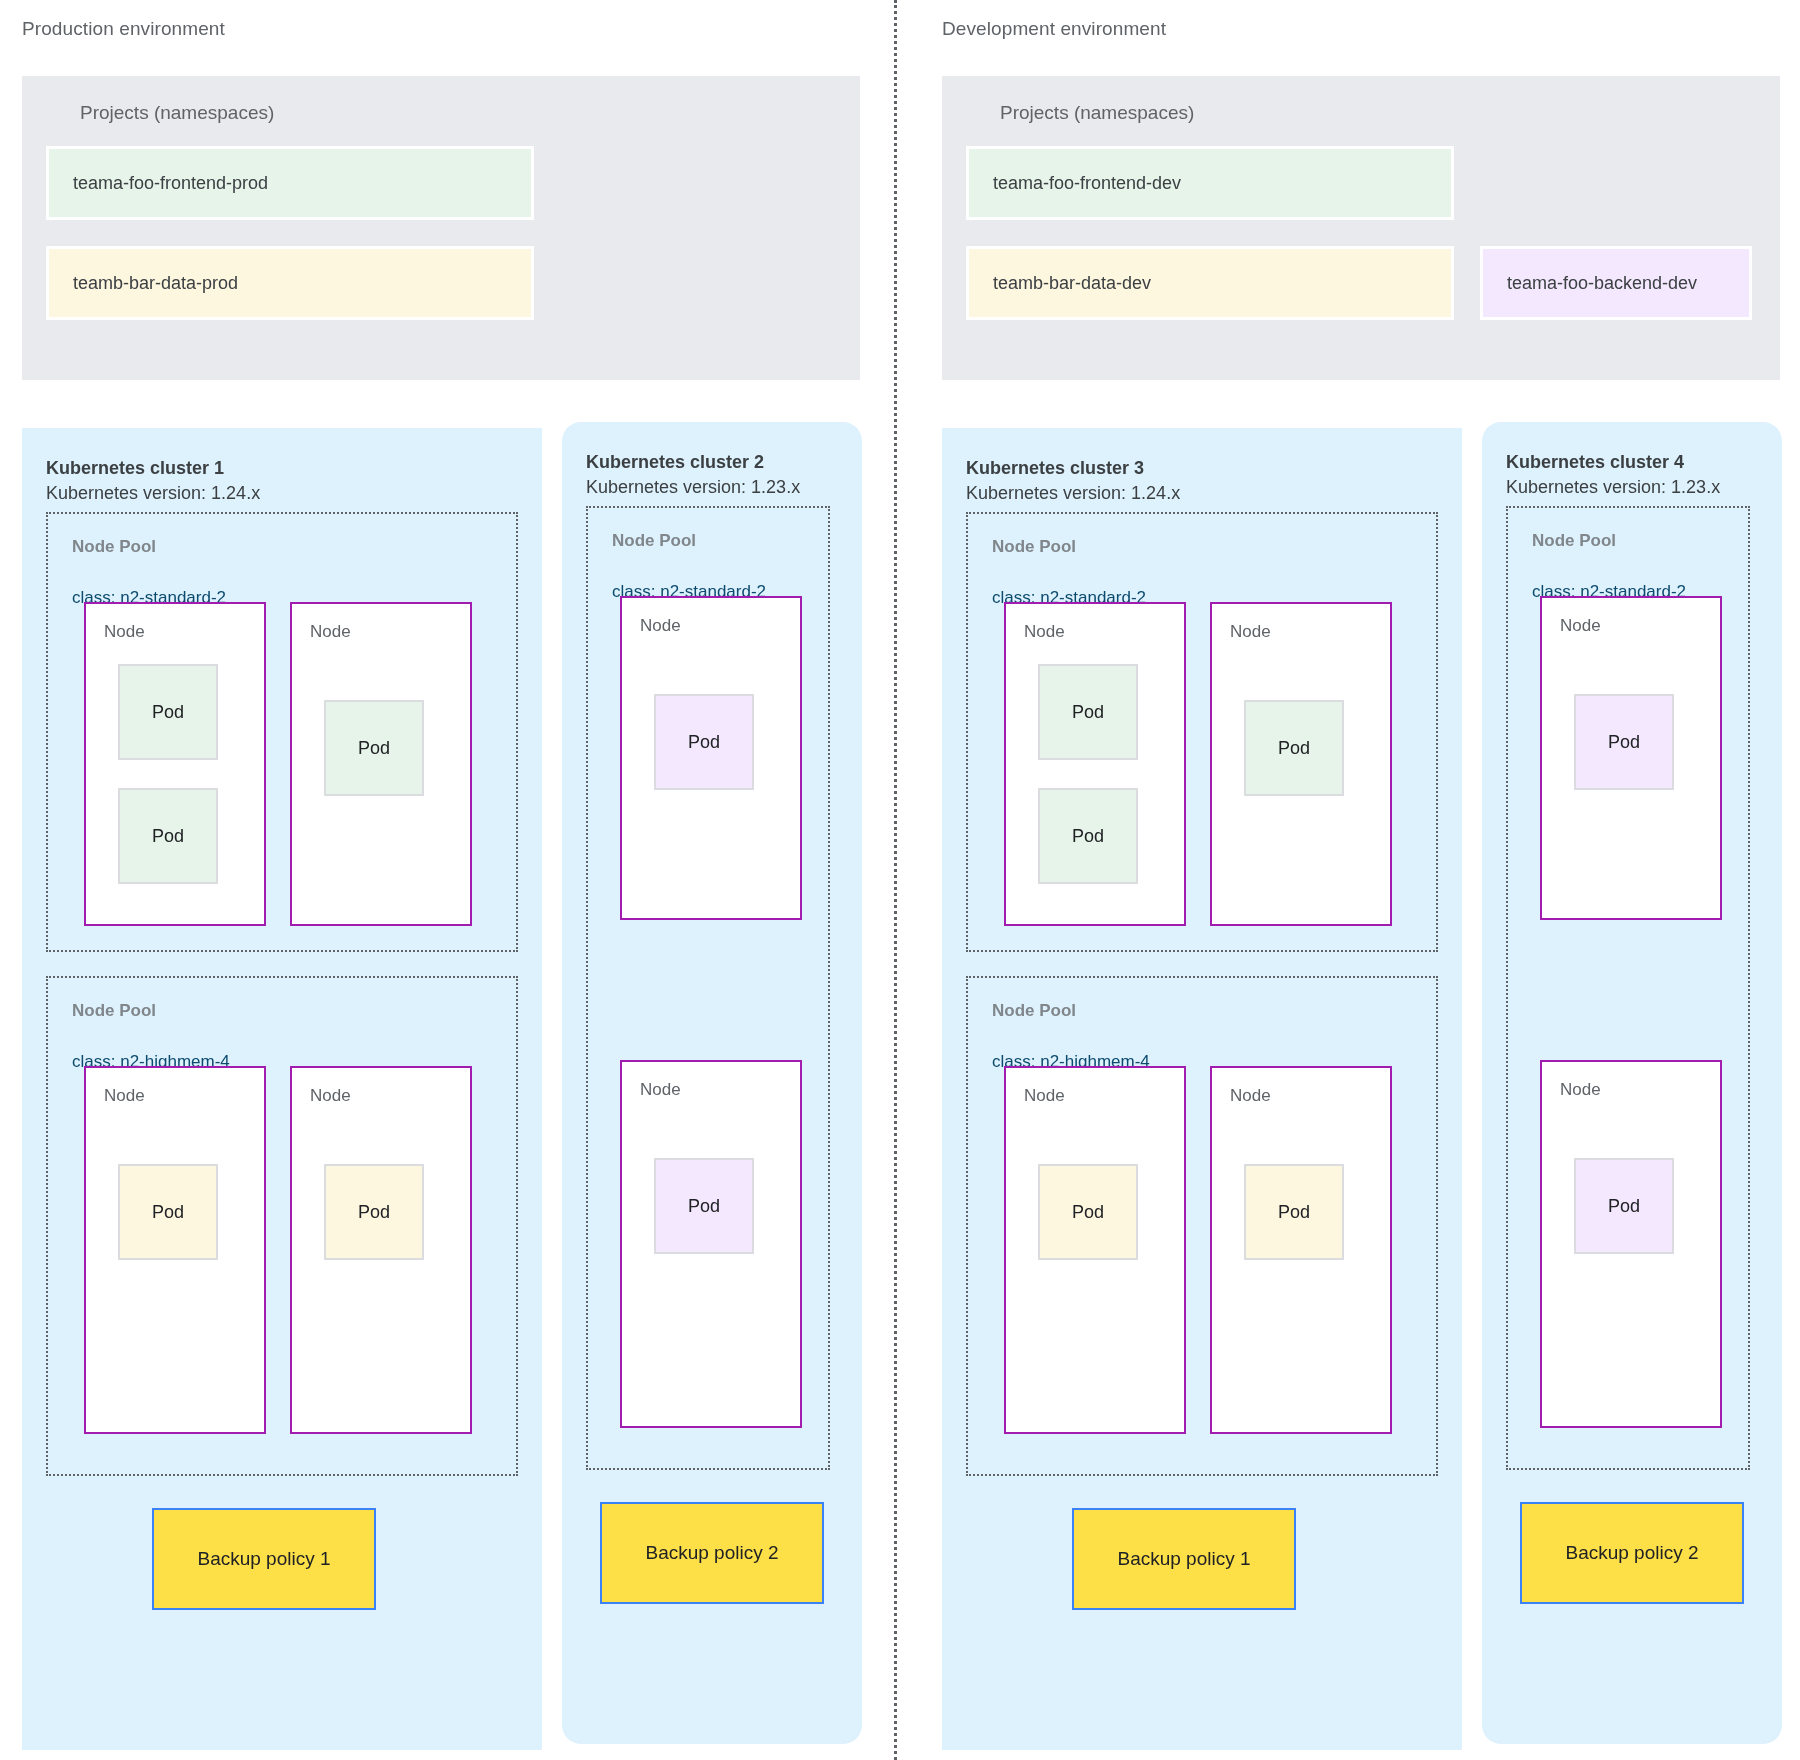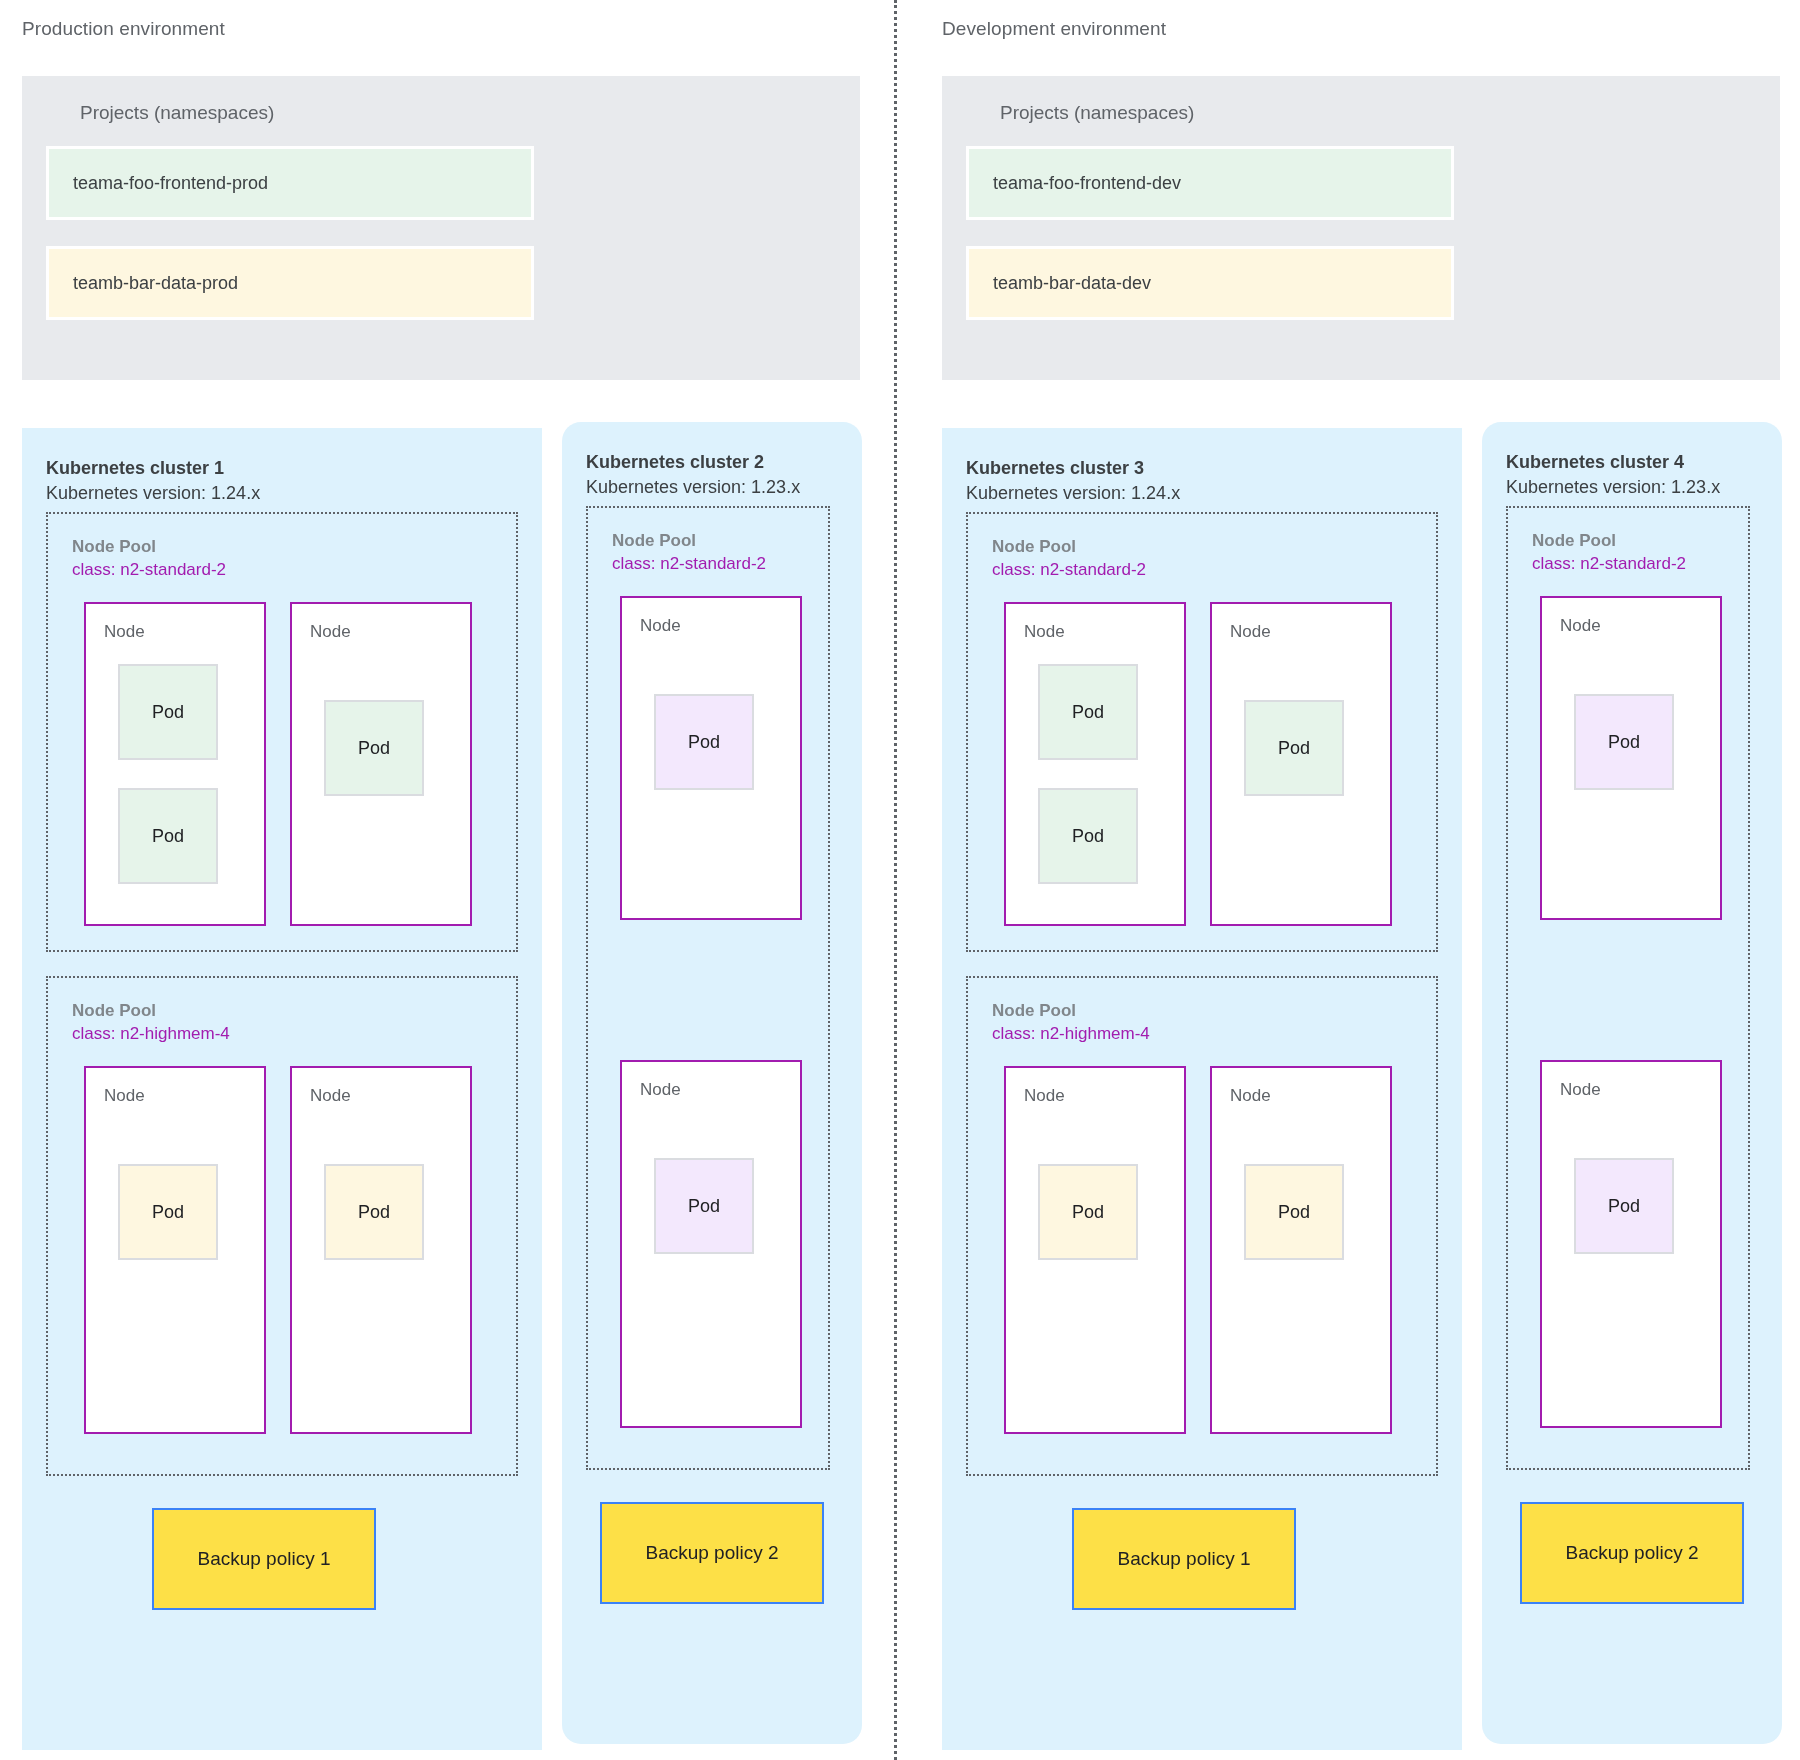--- a/index.html
+++ b/index.html
@@ -151,21 +151,22 @@
     line-height: 1.34;
     white-space: nowrap;
   }
   .np-title {
     font-size: 17px;
     font-weight: bold;
     color: #80868b;
   }
   .np-class {
     font-size: 17px;
-    color: #a21caf;
+    color: #0c4a6e;
+    margin-top: 28px;
   }
 
   
   .node {
     position: absolute;
     background: #ffffff;
     border: 2px solid #a21caf;
     box-sizing: border-box;
     padding-left: 20px;
   }
@@ -287,20 +288,21 @@
     </div>
   </div>
 
   <div class="env env-dev">
     <div class="env-title">Development environment</div>
 
     <div class="projects-panel">
       <div class="projects-title">Projects (namespaces)</div>
       <div class="ns-box ns-frontend">teama-foo-frontend-dev</div>
       <div class="ns-box ns-data">teamb-bar-data-dev</div>
+      <div class="ns-box ns-backend">teama-foo-backend-dev</div>
     </div>
 
     <div class="cluster cluster-wide cluster-a">
       <div class="cluster-head">
         <div class="cluster-name">Kubernetes cluster 3</div>
         <div class="cluster-version">Kubernetes version: 1.24.x</div>
       </div>
 
       <div class="node-pool" style="left:24px; top:84px; width:472px; height:440px;">
         <div class="np-head">

